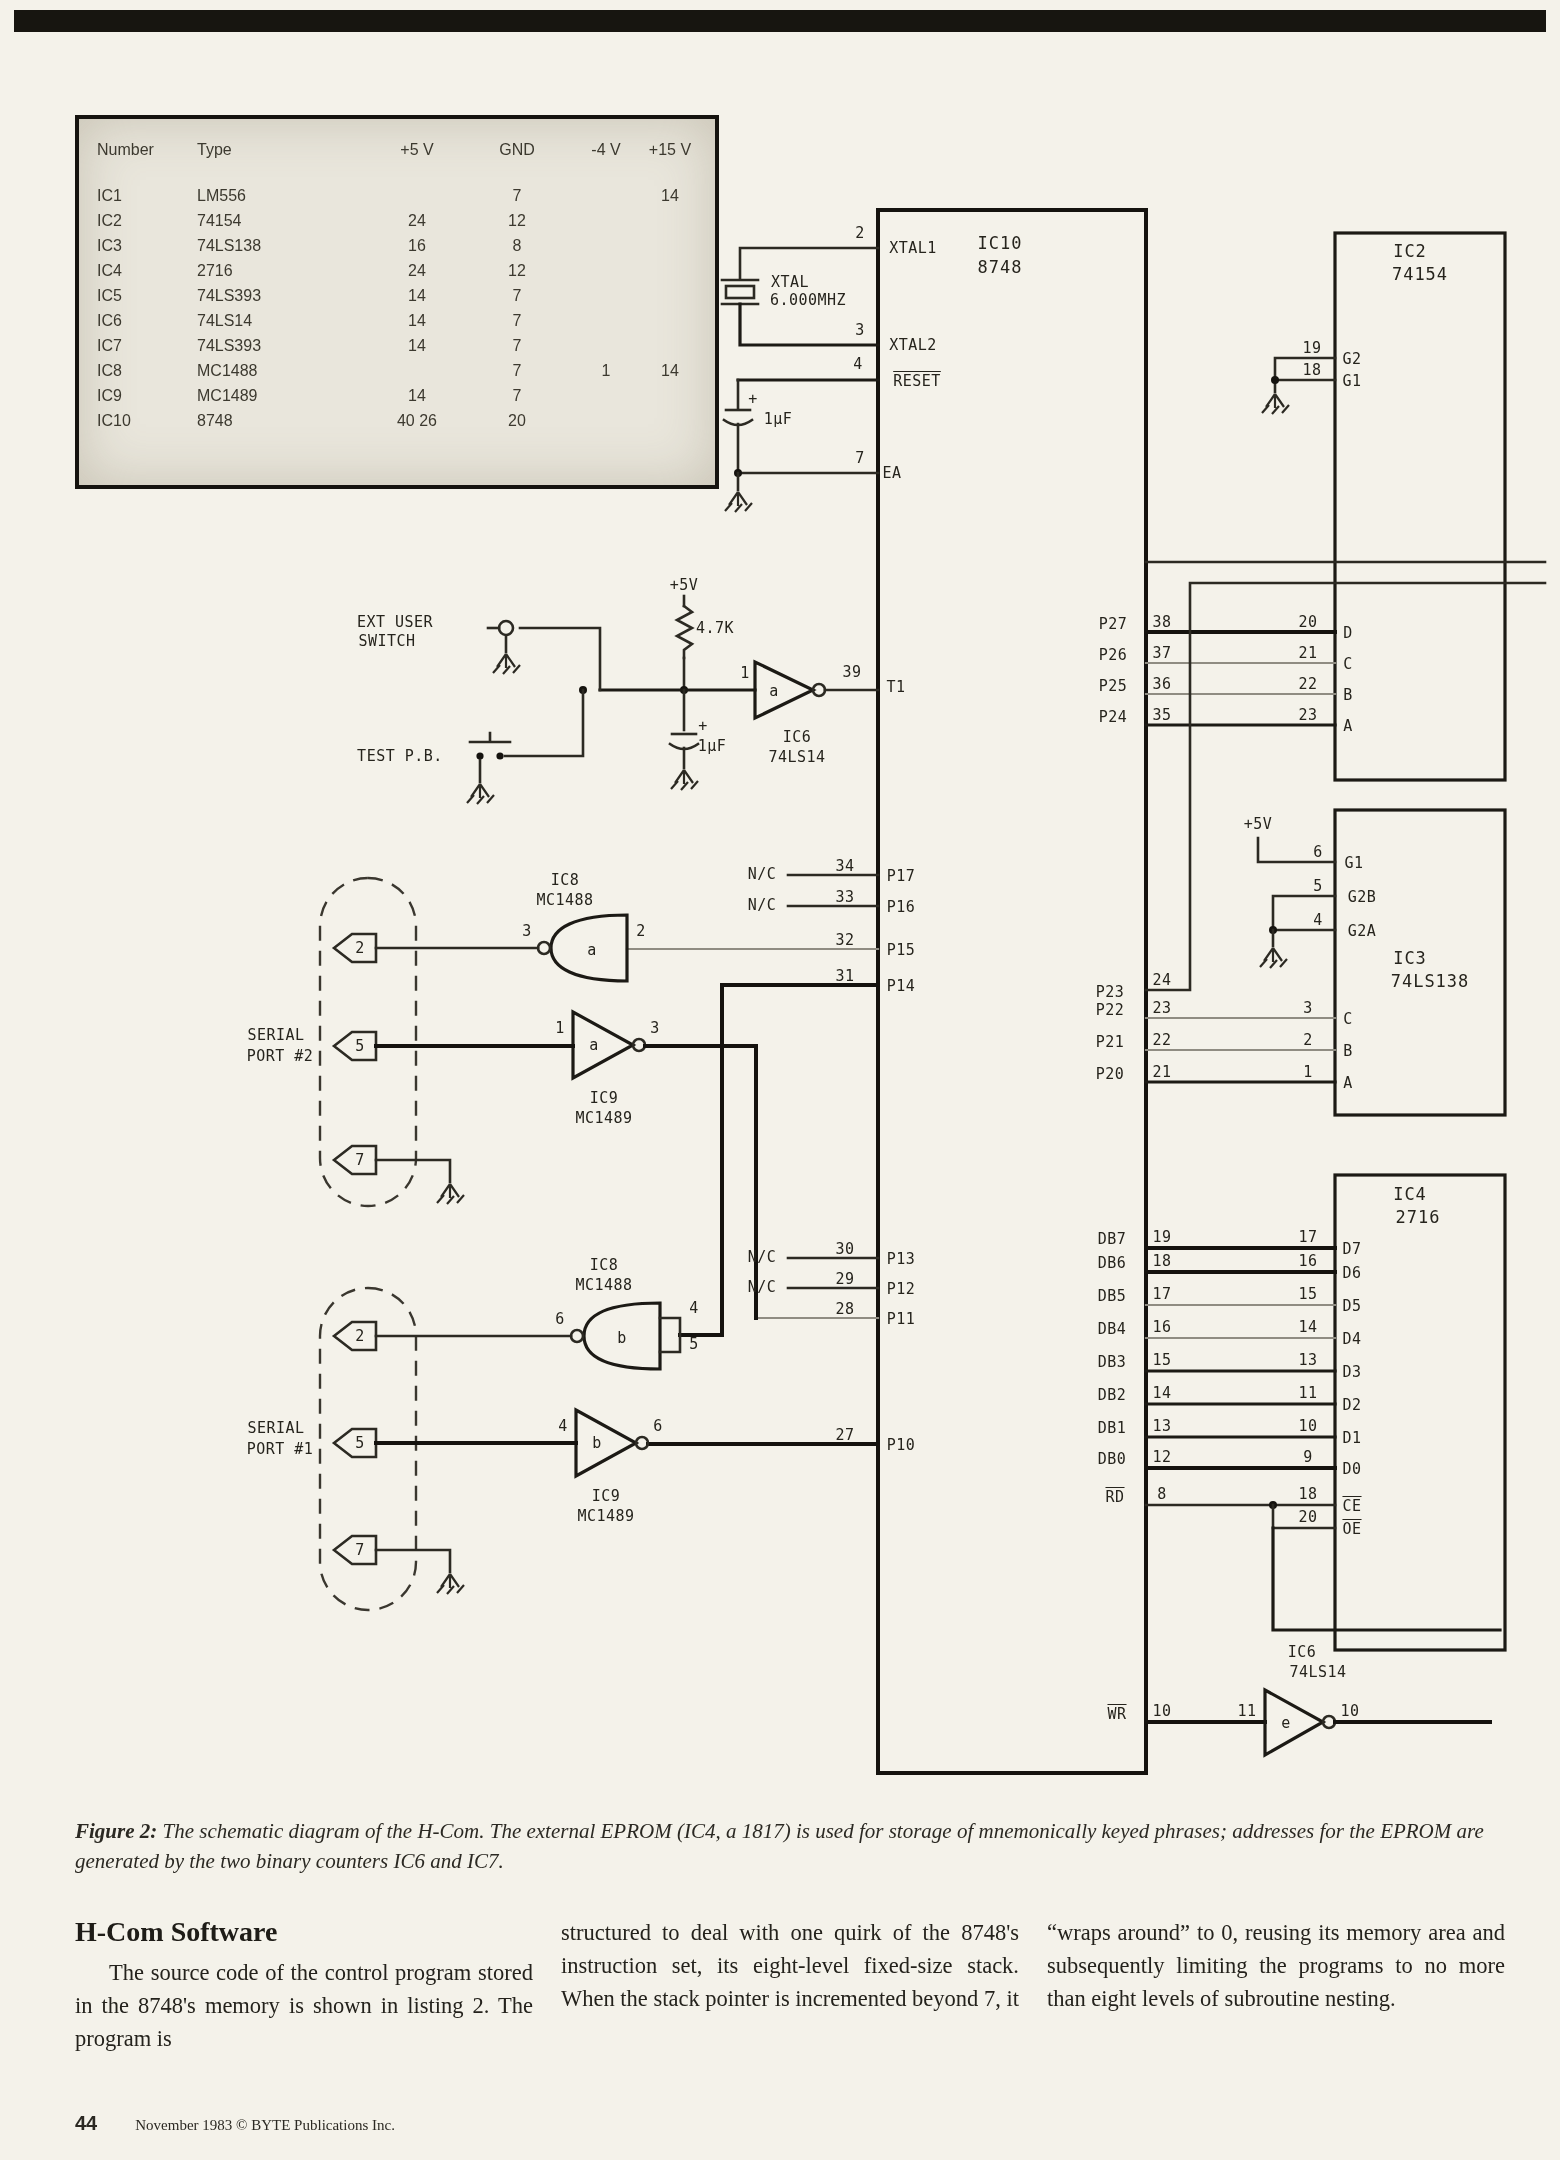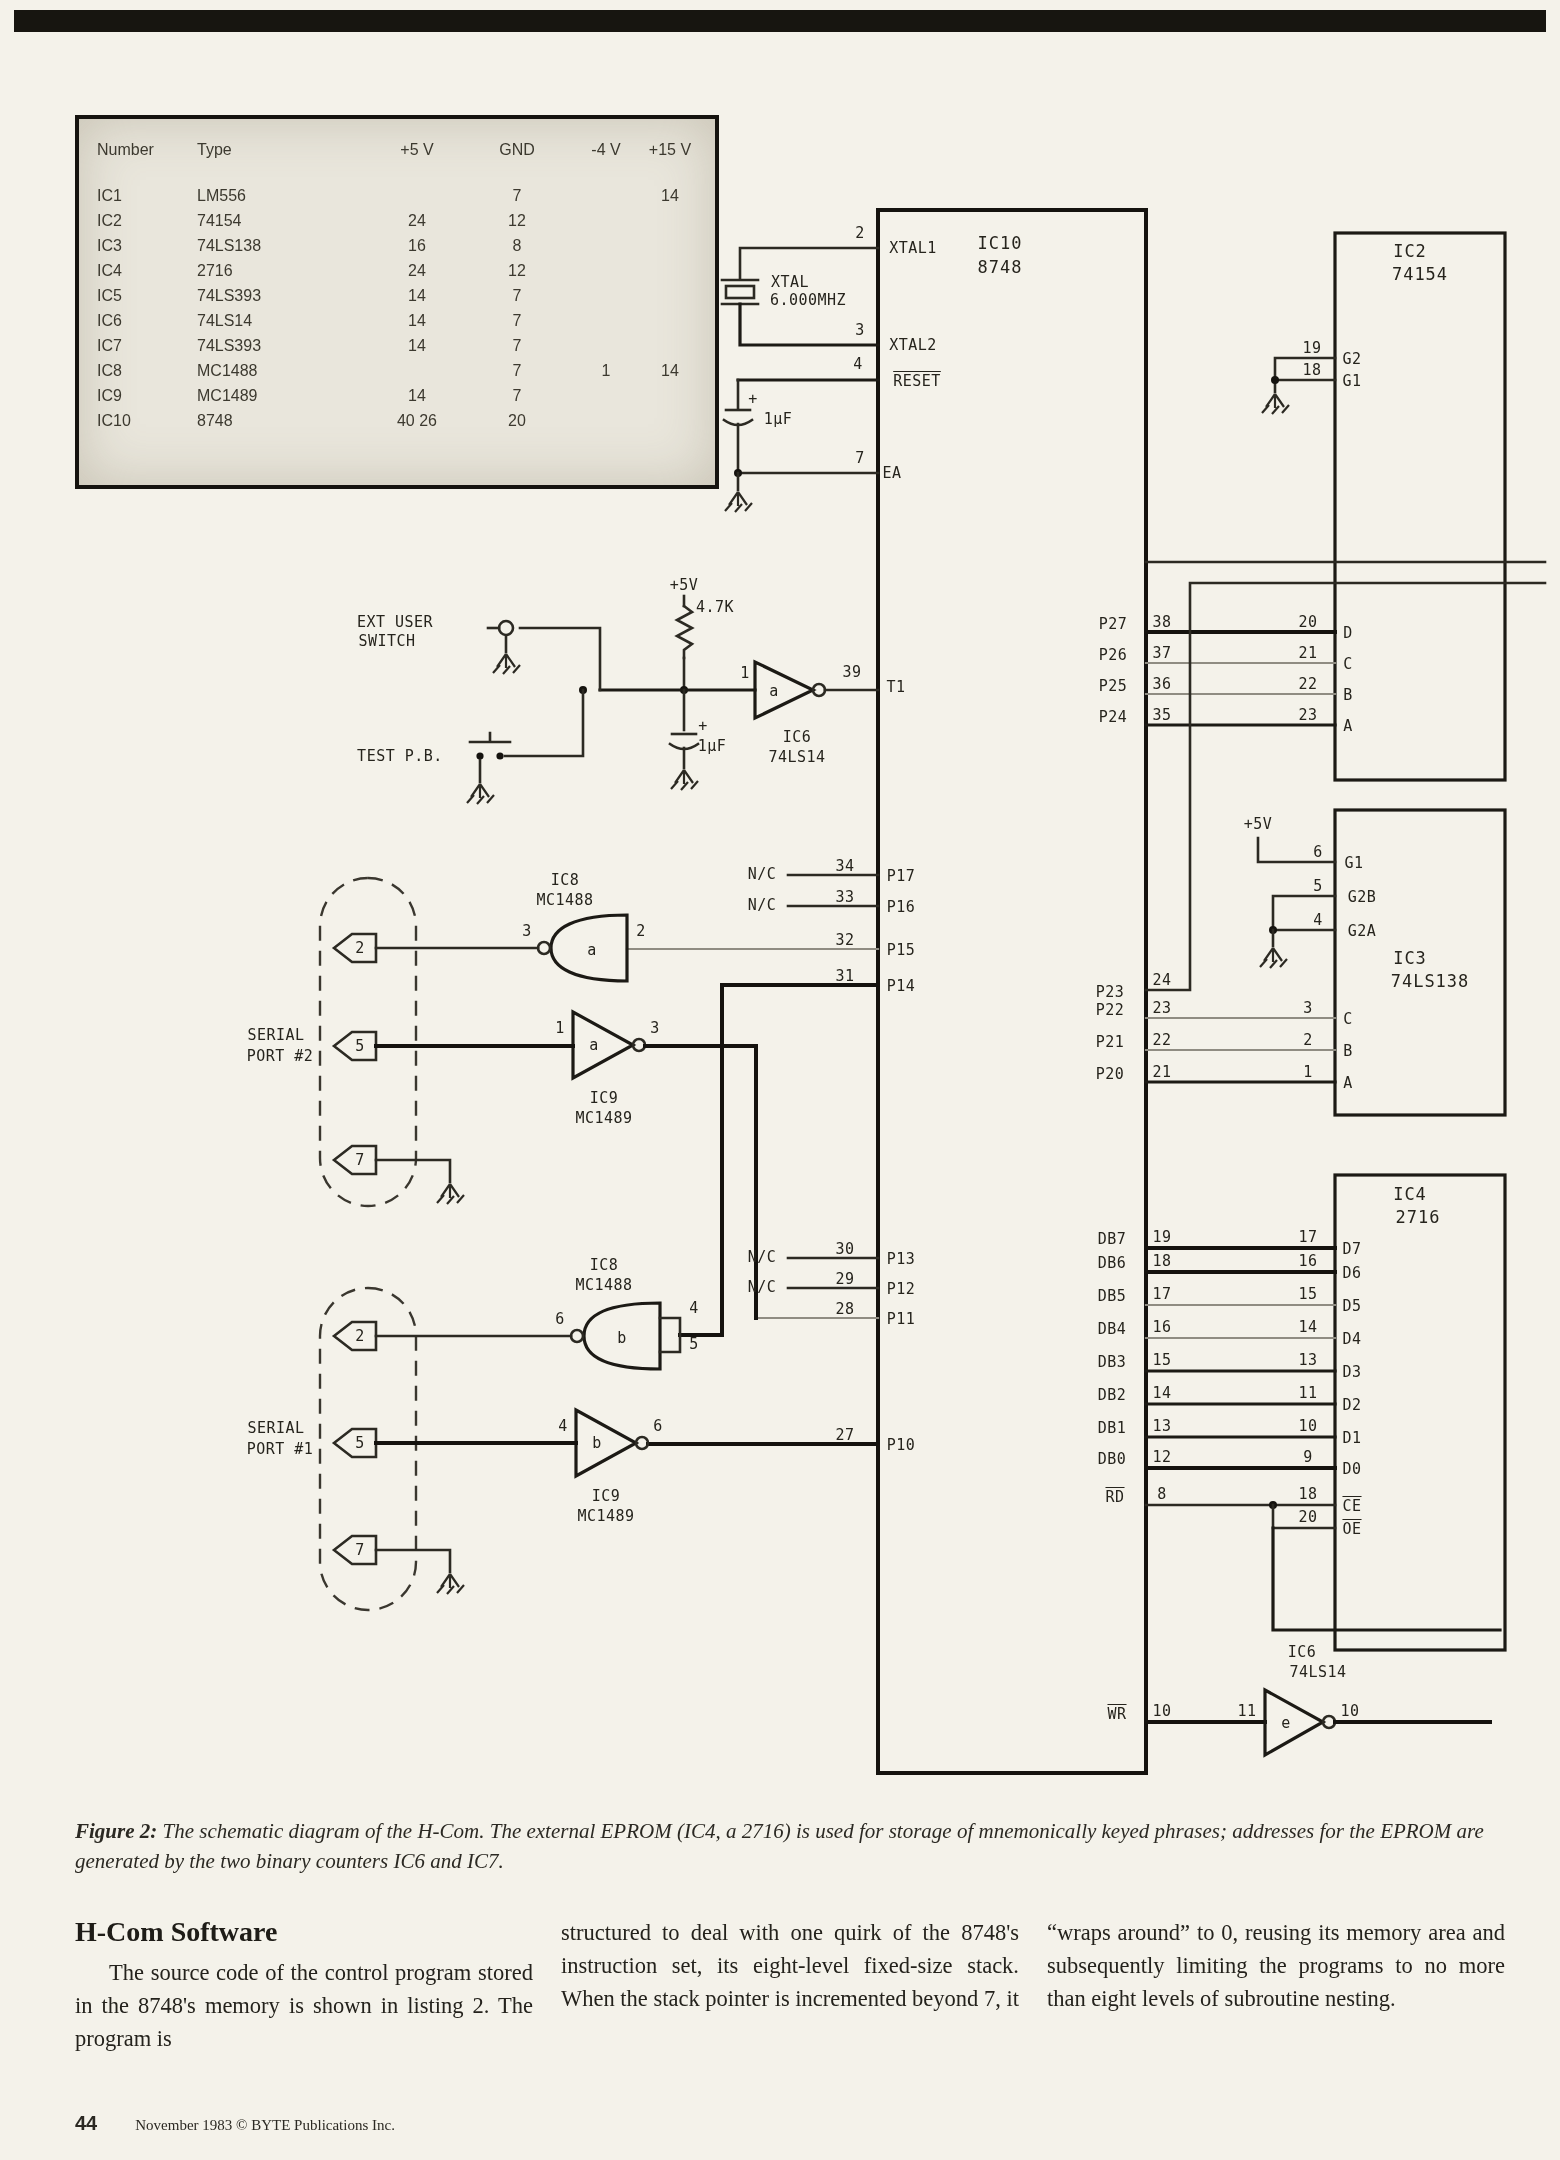--- a/index.html
+++ b/index.html
@@ -209,21 +209,21 @@
     <span class="lb" style="left:808px;top:300px">6.000MHZ</span>
 
     <span class="lb" style="left:858px;top:364px">4</span>
     <span class="lb ovl" style="left:917px;top:381px">RESET</span>
     <span class="lb" style="left:753px;top:399px">+</span>
     <span class="lb" style="left:778px;top:419px">1µF</span>
     <span class="lb" style="left:860px;top:458px">7</span>
     <span class="lb" style="left:892px;top:473px">EA</span>
 
     <span class="lb" style="left:684px;top:585px">+5V</span>
-    <span class="lb" style="left:715px;top:607px">4.7K</span>
+    <span class="lb" style="left:715px;top:628px">4.7K</span>
     <span class="lb" style="left:395px;top:622px">EXT USER</span>
     <span class="lb" style="left:387px;top:641px">SWITCH</span>
     <span class="lb" style="left:400px;top:756px">TEST P.B.</span>
     <span class="lb" style="left:703px;top:726px">+</span>
     <span class="lb" style="left:712px;top:746px">1µF</span>
     <span class="lb" style="left:745px;top:673px">1</span>
     <span class="lb" style="left:774px;top:691px">a</span>
     <span class="lb" style="left:852px;top:672px">39</span>
     <span class="lb" style="left:896px;top:687px">T1</span>
     <span class="lb" style="left:797px;top:737px">IC6</span>
@@ -452,21 +452,21 @@
         <span class="c">8748</span>
         <span class="c vc">40 26</span>
         <span class="c vc">20</span>
         <span class="c vc"></span>
         <span class="c vc"></span>
     </div>
   </div>
 
   <div class="caption">
     <b>Figure 2:</b>
-    <span>The schematic diagram of the H-Com. The external EPROM (IC4, a 2716) is used for storage of mnemonically keyed phrases; addresses for the EPROM are generated by the two binary counters IC6 and IC7.</span>
+    <span>The schematic diagram of the H-Com. The external EPROM (IC4, a 1817) is used for storage of mnemonically keyed phrases; addresses for the EPROM are generated by the two binary counters IC6 and IC7.</span>
   </div>
 
   <div class="article">
     <h3>H-Com Software</h3>
     <div class="col col1">
         <p>The source code of the control program stored in the 8748's memory is shown in listing 2. The program is</p>
       </div>
     <div class="col col2">
         <p>structured to deal with one quirk of the 8748's instruction set, its eight-level fixed-size stack. When the stack pointer is incremented beyond 7, it</p>
       </div>

